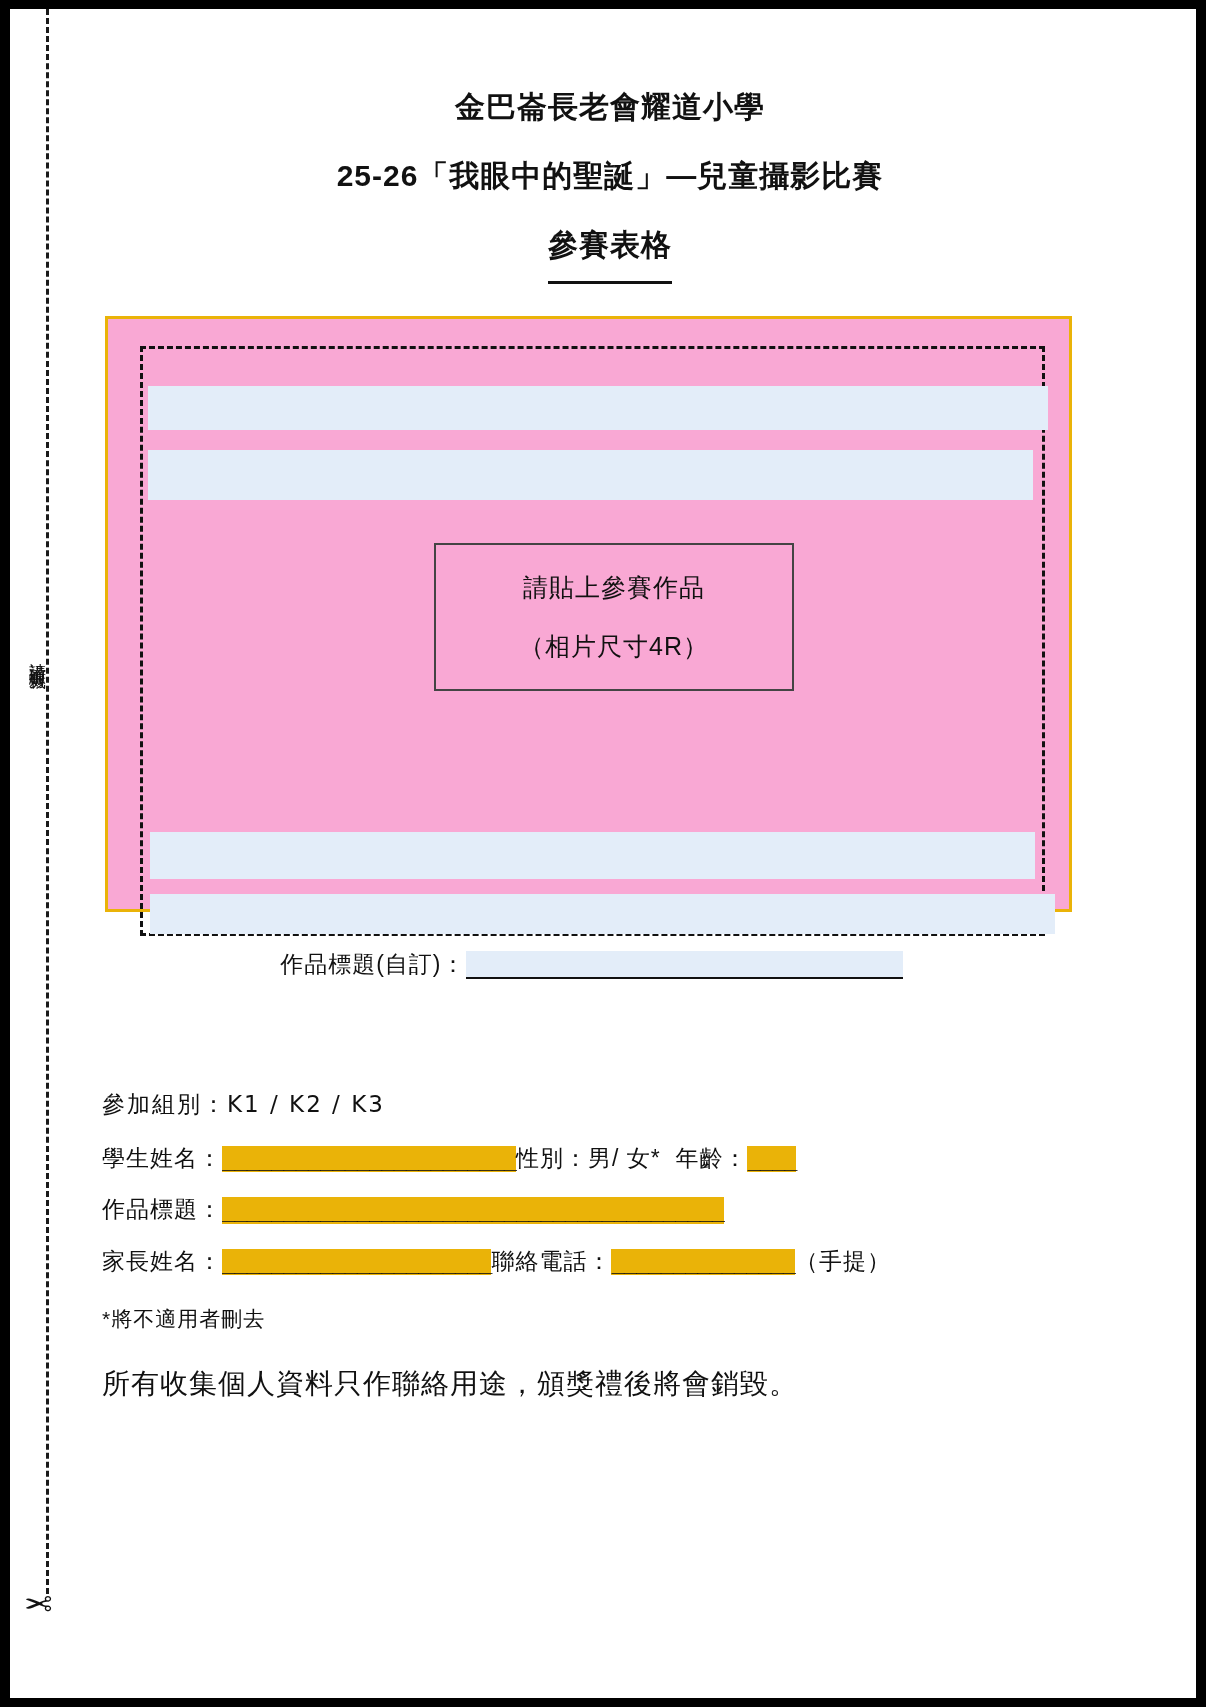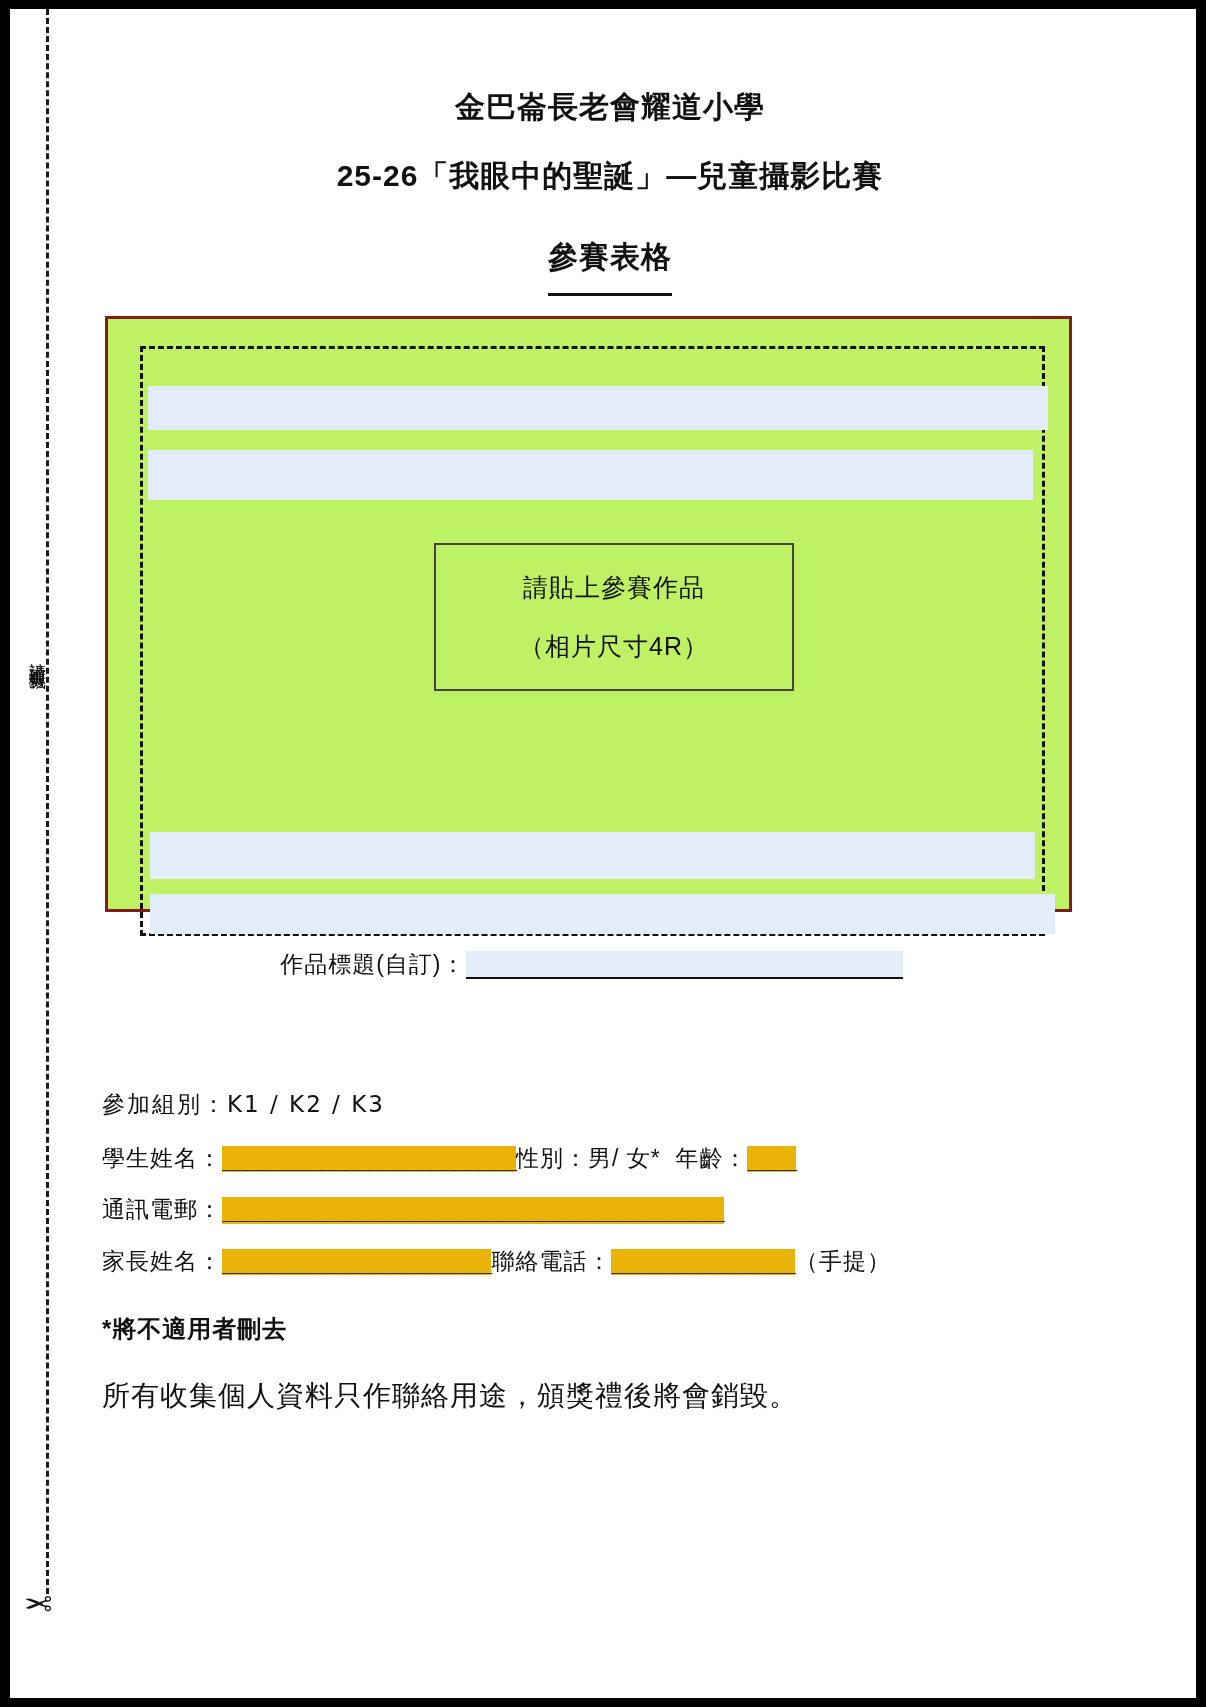--- a/index.html
+++ b/index.html
@@ -74,41 +74,41 @@
   .title-line-1 {
     font-size: 30px;
     font-weight: bold;
     letter-spacing: 1px;
     margin-bottom: 28px;
   }
   .title-line-2 {
     font-size: 30px;
     font-weight: bold;
     letter-spacing: 1px;
-    margin-bottom: 40px;
+    margin-bottom: 28px;
   }
   .title-line-3 {
     font-size: 30px;
     font-weight: bold;
     letter-spacing: 1px;
     display: inline-block;
     border-bottom: 3px solid #111;
     padding-bottom: 15px;
   }
 
   
   .photo-card {
     position: absolute;
     left: 95px;
     top: 307px;
     width: 967px;
     height: 596px;
-    border: 3px solid #7f1d1d;
+    border: 3px solid #eab308;
     box-sizing: border-box;
-    background: #bef264;
+    background: #f9a8d4;
   }
   .dashed-area {
     position: absolute;
     left: 32px;
     top: 27px;
     width: 905px;
     height: 590px;
     border: 3px dashed #111;
     box-sizing: border-box;
   }
@@ -184,23 +184,22 @@
   }
   .u {
     display: inline-block;
     background: #eab308;
     color: #111;
     letter-spacing: -1px;
     font-family: "DejaVu Sans Mono", monospace;
     font-size: 22px;
   }
   .note {
-    margin-top: 38px;
-    font-size: 24px;
-    font-weight: bold;
+    margin-top: 30px;
+    font-size: 21px;
   }
   .note2 {
     margin-top: 32px;
     font-size: 28px;
   }
   .group-row {
     font-family: "DejaVu Sans", sans-serif;
     letter-spacing: 2px;
     margin-bottom: 26px;
   }
@@ -243,21 +242,21 @@
 
       <div class="form-row group-row">
         <span>參加組別：</span><span>K1 / K2 / K3</span>
       </div>
 
       <div class="form-row">
         <span>學生姓名：</span><span class="u">________________________</span><span>性別：男/ 女*</span>&nbsp;&nbsp;<span>年齡：</span><span class="u">____</span>
       </div>
 
       <div class="form-row">
-        <span>通訊電郵：</span><span class="u">_________________________________________</span>
+        <span>作品標題：</span><span class="u">_________________________________________</span>
       </div>
 
       <div class="form-row">
         <span>家長姓名：</span><span class="u">______________________</span><span>聯絡電話：</span><span class="u">_______________</span><span>（手提）</span>
       </div>
 
 
       <div class="note">*將不適用者刪去</div>
       <div class="note2">所有收集個人資料只作聯絡用途，頒獎禮後將會銷毀。</div>
     </div>

